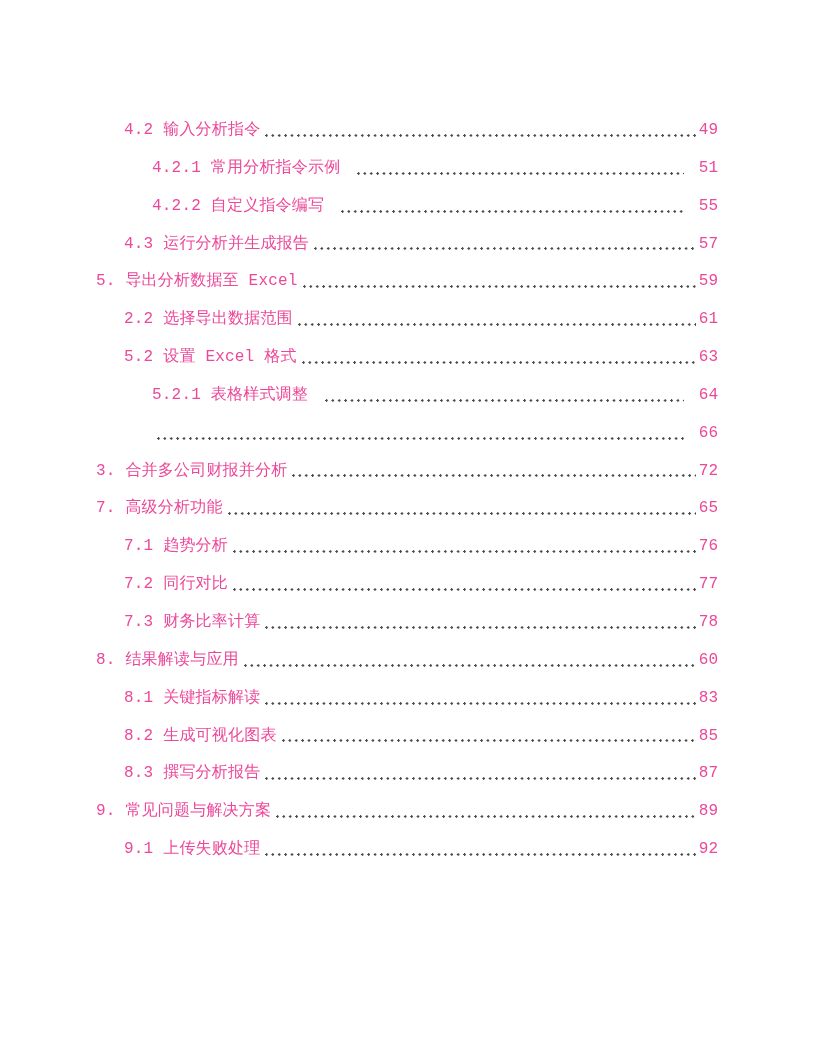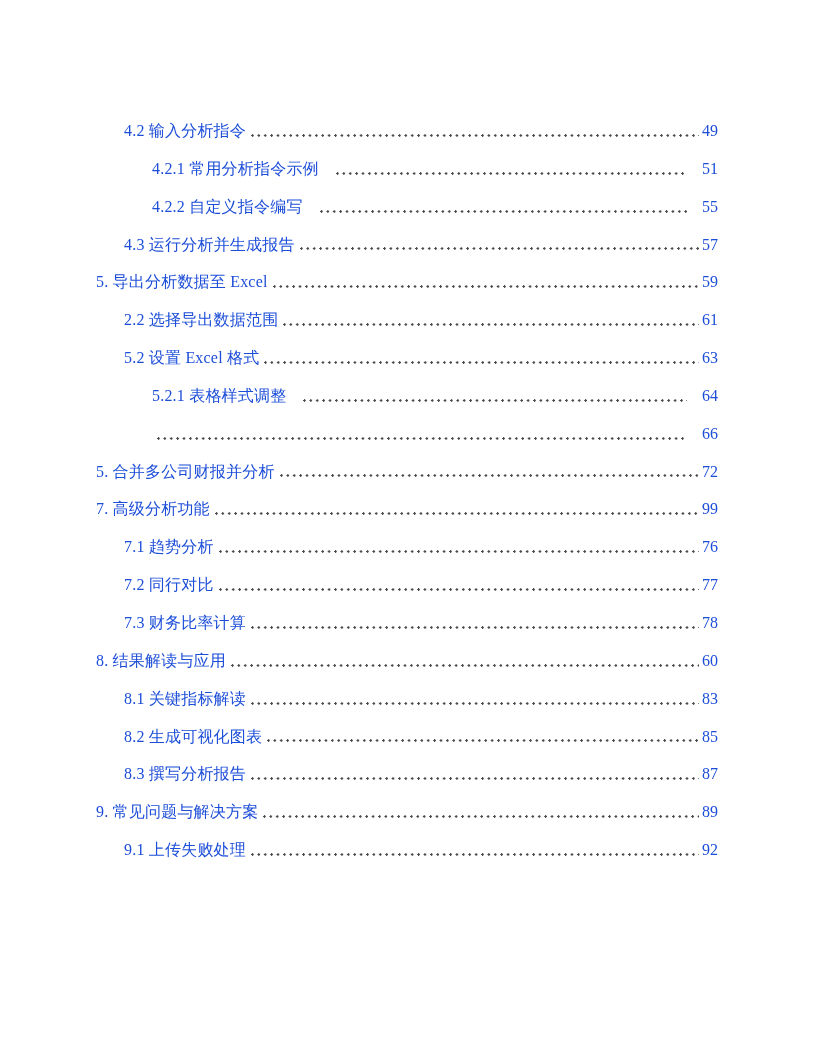--- a/index.html
+++ b/index.html
@@ -6,22 +6,22 @@
     margin: 0;
     padding: 0;
     background: #ffffff;
   }
   .page {
     position: relative;
     width: 816px;
     height: 940px;
     background: #ffffff;
     overflow: hidden;
-    font-family: Liberation Serif, serif;
-    color: #1d4ed8;
+    font-family: Liberation Mono, monospace;
+    color: #ec4899;
   }
   .toc {
     position: absolute;
     left: 96px;
     right: 98px;
     top: 112px;
   }
   .toc-row {
     display: flex;
     align-items: baseline;
@@ -104,29 +104,29 @@
   </div>
 
   <div class="toc-row level-3">
     <span class="leader"></span>
     <span class="toc-page">66</span>
   </div>
 
 
 
   <div class="toc-row level-1">
-    <span class="toc-title">5. 合并多公司财报并分析</span>
+    <span class="toc-title">3. 合并多公司财报并分析</span>
     <span class="leader"></span>
     <span class="toc-page">72</span>
   </div>
 
   <div class="toc-row level-1">
     <span class="toc-title">7. 高级分析功能</span>
     <span class="leader"></span>
-    <span class="toc-page">99</span>
+    <span class="toc-page">65</span>
   </div>
 
   <div class="toc-row level-2">
     <span class="toc-title">7.1 趋势分析</span>
     <span class="leader"></span>
     <span class="toc-page">76</span>
   </div>
 
   <div class="toc-row level-2">
     <span class="toc-title">7.2 同行对比</span>

